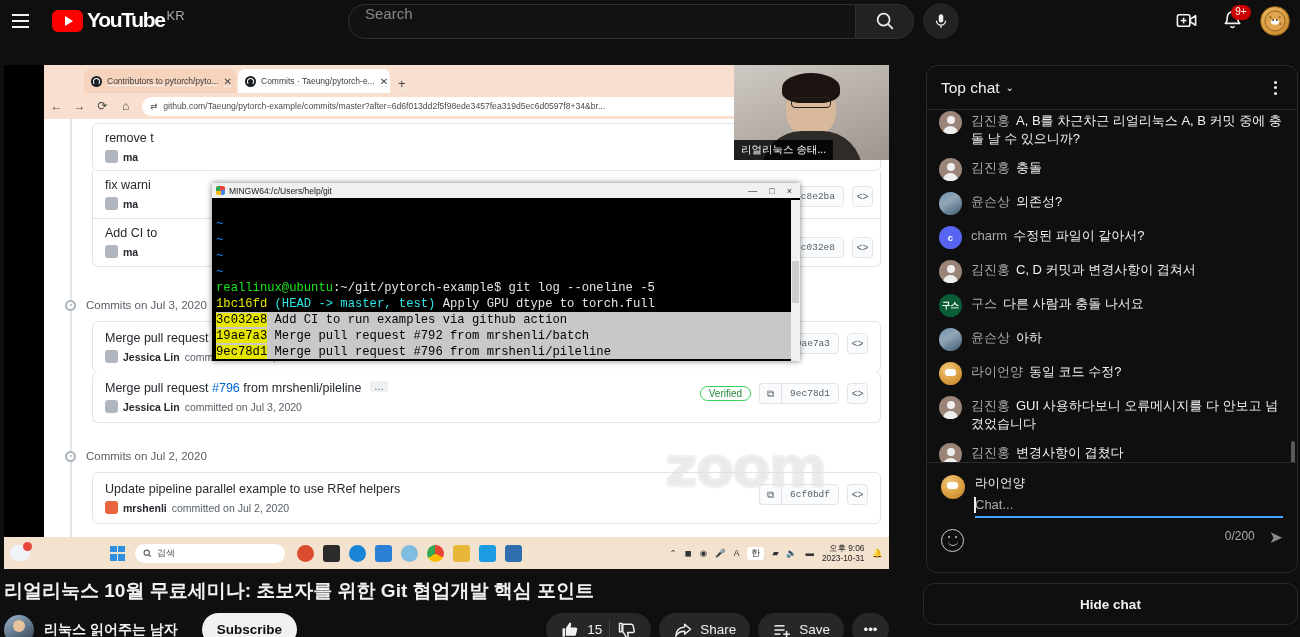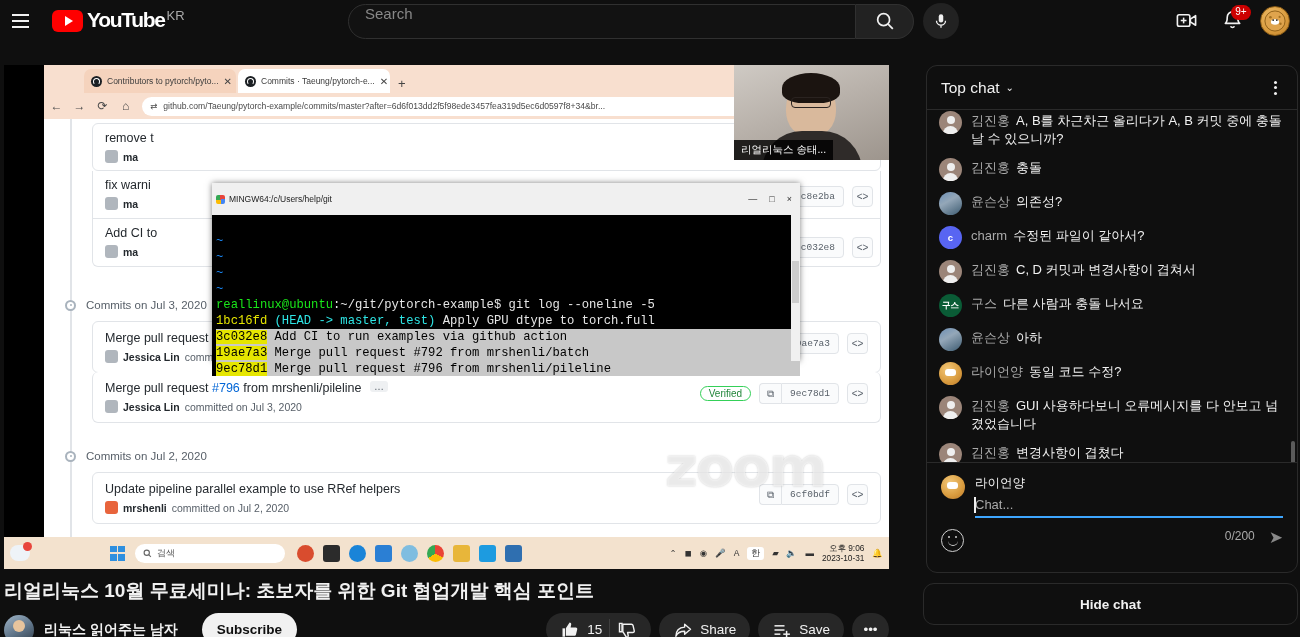--- a/index.html
+++ b/index.html
@@ -100,21 +100,21 @@
     width: 885px; height: 504px;
     background: #000; overflow: hidden;
   }
   
   .vid-browser {
     position:absolute; left: 40px; top: 0; right: 0; bottom: 32px;
     background: #ffffff;
   }
   .vb-tabstrip {
     height: 28px; background: #f8dfcf;
-    display:flex; align-items:flex-end; padding-left: 40px; gap:2px;
+    display:flex; align-items:flex-end; padding-left: 40px; gap:2px;text-decoration:underline;
   }
   .vb-chev { position:absolute; left: 48px; top: 10px; color:#555; font-size:9px;}
   .vb-tab {
     height: 24px; border-radius: 7px 7px 0 0;
     display:flex; align-items:center; gap:5px;
     padding: 0 7px; font-size: 8.5px; color:#3b3b3b;
     background: #f5d3bd; max-width: 152px; overflow:hidden; white-space:nowrap;
   }
   .vb-tab.active { background:#ffffff; }
   .gh-mark {
@@ -187,21 +187,21 @@
     display:flex;align-items:center;justify-content:center;
     color:#586069;font-size:10px;background:#fafbfc;
   }
 
   
   .term-win {
     position:absolute; left: 168px; top: 118px; width: 588px; height: 178px;
     background:#000; box-shadow: 0 0 6px rgba(0,0,0,.5);
   }
   .term-title {
-    height: 32px; background:#f0f0f0; display:flex; align-items:center;
+    height: 15px; background:#f0f0f0; display:flex; align-items:center;
     padding: 0 4px; font-size: 8.5px; color:#222;
   }
   .term-dot { width:9px;height:9px;border-radius:2px;background:#4a90d9; margin-right:4px;
     background: conic-gradient(#e8453c 0 25%, #4285f4 0 50%, #fbbc05 0 75%, #34a853 0);
   }
   .win-ctl { margin-left:auto; display:flex; gap:12px; padding-right:4px; color:#333; font-size:9px;}
   .term-body {
     height: 161px; background:#000; overflow:hidden;
     font-family:"Liberation Mono","DejaVu Sans Mono",monospace;
     font-size: 12.2px; line-height: 16px; padding: 2px 0 0 4px;
@@ -746,21 +746,21 @@
         <i></i>
         <i></i>
         <i></i>
       </div>
   </div>
 
   <div class="chat-list">
     <div class="msg" style="margin-top:-8px;">
       <span class="m-ava person"></span>
       <span class="m-txt">
-        <span class="m-name">김진홍</span><span>A, B를 차근차근 올리다가 A, B 커밋 중에 충돌 날 수 있으니까?</span>
+        <span class="m-name">김진홍</span><span>A, B를 차근차근 리얼리눅스 A, B 커밋 중에 충돌 날 수 있으니까?</span>
       </span>
     </div>
     <div class="msg">
       <span class="m-ava person"></span>
       <span class="m-txt">
         <span class="m-name">김진홍</span><span>충돌</span>
       </span>
     </div>
     <div class="msg">
       <span class="m-ava photo"></span>

